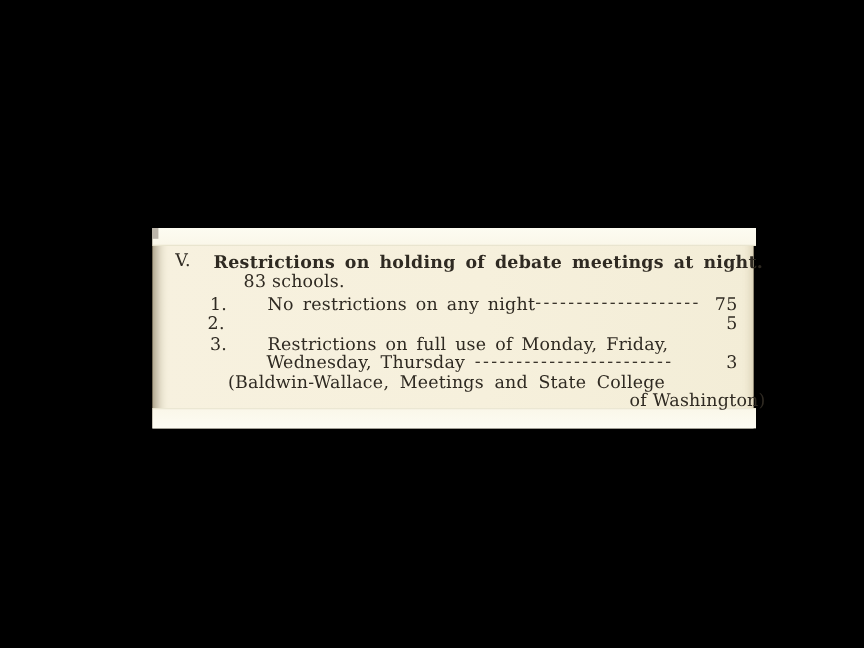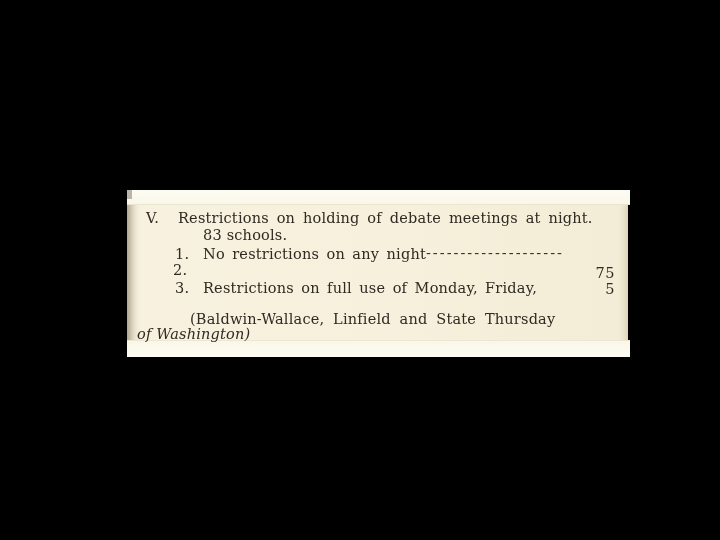--- a/index.html
+++ b/index.html
@@ -32,37 +32,36 @@
     background: linear-gradient(#fdfcf2, #faf7e9);
   }
   .band.top { top: 0; height: 14px; border-bottom: 1px solid rgba(190,175,130,0.30); }
   .band.bottom { bottom: 0; height: 16px; border-top: 1px solid rgba(190,175,130,0.28); background: linear-gradient(#faf7e9, #fdfcf3); }
   .notch {
     position: absolute; left: 0; top: 0; width: 5px; height: 9px;
     background: #aaa498; opacity: 0.8;
   }
   .line { position: absolute; left: 0; width: 100%; height: 17px; white-space: nowrap; }
   .abs { position: absolute; top: 0; }
-  .title-line { word-spacing: 3px; }
-  .item-text { word-spacing: 2.6px; }
+  .title-line { word-spacing: 3px; font-weight: bold; }
+  .item-text { word-spacing: 2.6px; margin-left: 20px; }
   .note-line { word-spacing: 4px; }
   .leader {
     letter-spacing: 2px;
     display: inline-block;
     transform: translateY(-1px);
     color: #3a342b;
   }
   .leader.gap { margin-left: 8px; }
   .value {
     position: absolute; top: 0; right: 13px;
     text-align: center;
     letter-spacing: 0.5px;
-    margin-top: 19px;
   }
-  .centered { text-align: left; padding-left: 10px; font-style: italic; }
+  .centered { text-align: right; padding-left: 10px; }
 </style>
 </head>
 <body>
 
 <div id="screen">
   <div class="paper">
 
     <div class="band top">
       <div class="notch"></div>
     </div>
@@ -85,22 +84,26 @@
     <div class="line" style="top:72px">
       <span class="abs" style="left:46px">2.</span>
       <span class="value">5</span>
     </div>
 
     <div class="line" style="top:90px">
       <span class="abs" style="left:48px">3.</span>
       <span class="abs item-text" style="left:76px">Restrictions on full use of Monday, Friday,</span>
     </div>
 
+    <div class="line" style="top:105px">
+      <span class="abs" style="left:75px"><span class="item-text">Wednesday, Thursday</span><span class="leader gap">------------------------</span></span>
+      <span class="value">3</span>
+    </div>
 
     <div class="line" style="top:121px">
-      <span class="abs note-line" style="left:63px">(Baldwin-Wallace, Linfield and State Thursday</span>
+      <span class="abs note-line" style="left:63px">(Baldwin-Wallace, Meetings and State College</span>
     </div>
     <div class="line centered" style="top:136px">
       <span>of Washington)</span>
     </div>
 
   </div>
 </div>
 
 </body></html>

